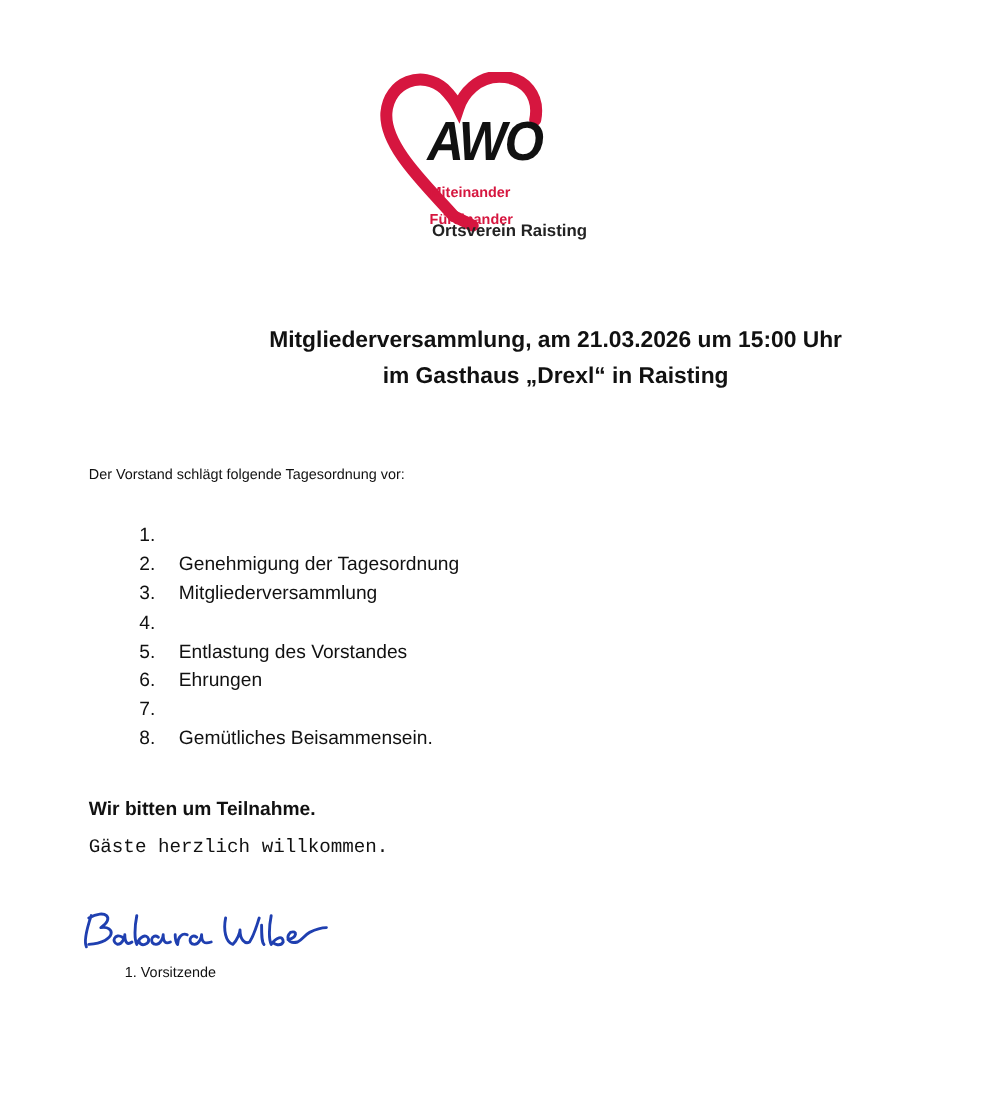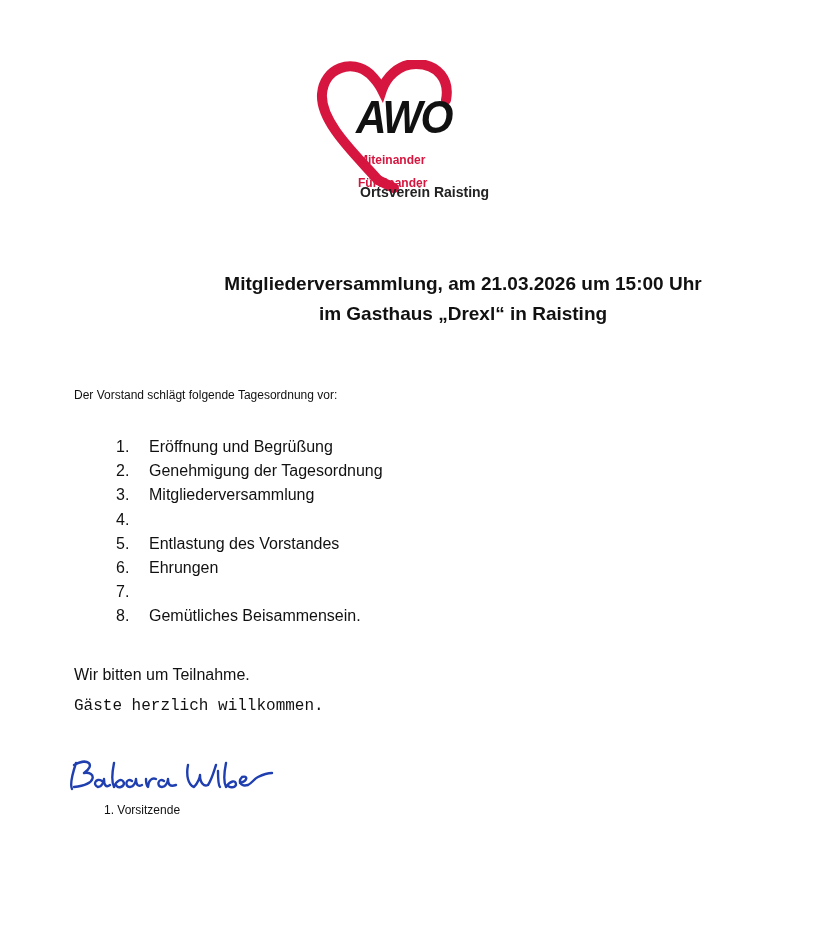--- a/index.html
+++ b/index.html
@@ -18,21 +18,21 @@
   .s2 { top: 117px; }
   .title { position: absolute; left: 0; width: 926px; text-align: center; font-weight: bold;
            font-size: 19px; color: #111; }
   .t1 { top: 273px; }
   .t2 { top: 303px; }
   .intro { position: absolute; left: 74px; top: 388px; font-size: 12px; }
   .agenda { position: absolute; left: 116px; top: 435px; margin: 0; padding: 0; list-style: none; }
   .agenda li { font-size: 16px; height: 24.2px; line-height: 24.2px; display: flex; }
   .agenda .num { width: 33px; }
   .closing { position: absolute; left: 74px; font-size: 16px; }
-  .c1 { top: 666px; }
+  .c1 { top: 666px; font-weight: bold; }
   .c2 { top: 697px; font-family: Liberation Mono, monospace; }
   .signature { position: absolute; left: 66px; top: 755px; }
   .role { position: absolute; left: 104px; top: 803px; font-size: 12px; }
 </style>
 </head>
 <body>
 
 <div class="logo">
   <svg width="190" height="140" viewBox="0 0 190 140">
     <path d="M62 120 C 40 95, 4 62, 6 34 C 8 8, 36 -2, 54 14 C 60 20, 64 26, 66 30 C 70 18, 82 4, 100 4 C 122 4, 134 20, 130 40" fill="none" stroke="#d6163f" stroke-width="10" stroke-linecap="round"></path>
@@ -45,21 +45,20 @@
 </div>
 
 <div class="title t1">Mitgliederversammlung, am 21.03.2026 um 15:00 Uhr</div>
 <div class="title t2">im Gasthaus „Drexl“ in Raisting</div>
 
 <div class="intro">Der Vorstand schlägt folgende Tagesordnung vor:</div>
 
 <ol class="agenda">
   <li>
       <span class="num">1.</span>
-      <span>Eröffnung und Begrüßung</span>
     </li>
   <li>
       <span class="num">2.</span>
       <span>Genehmigung der Tagesordnung</span>
     </li>
   <li>
       <span class="num">3.</span>
       <span>Mitgliederversammlung</span>
     </li>
   <li>

